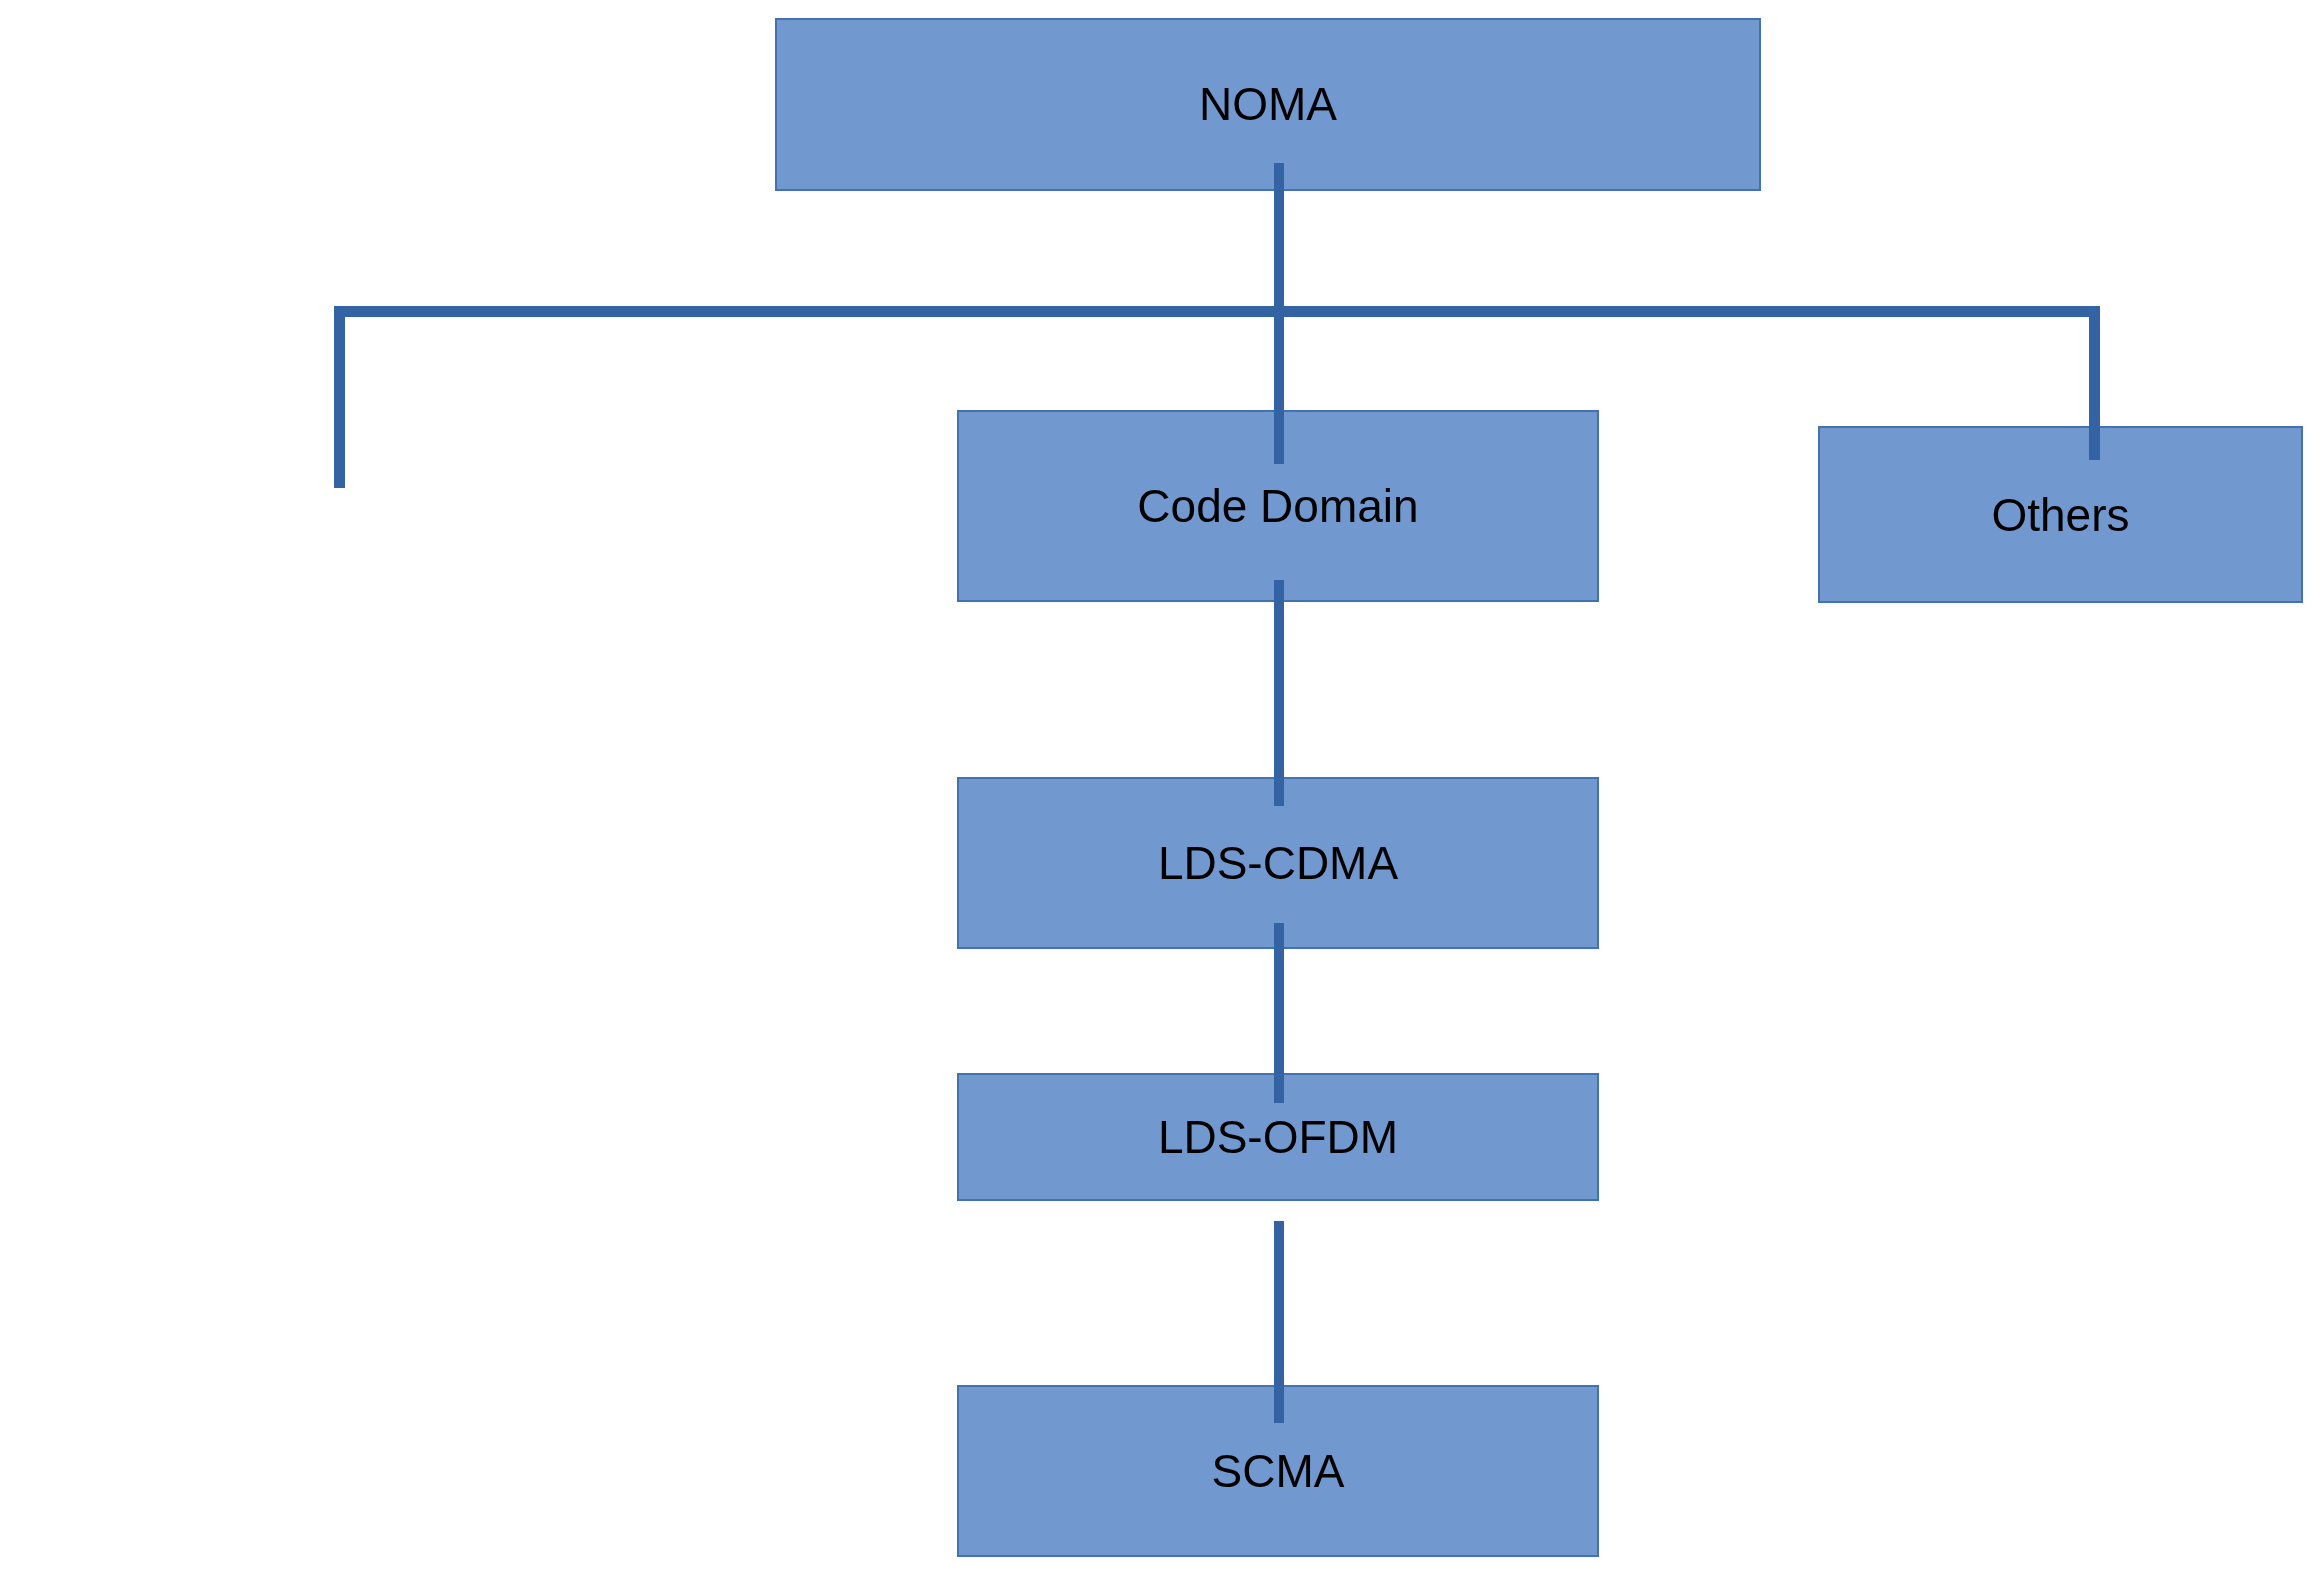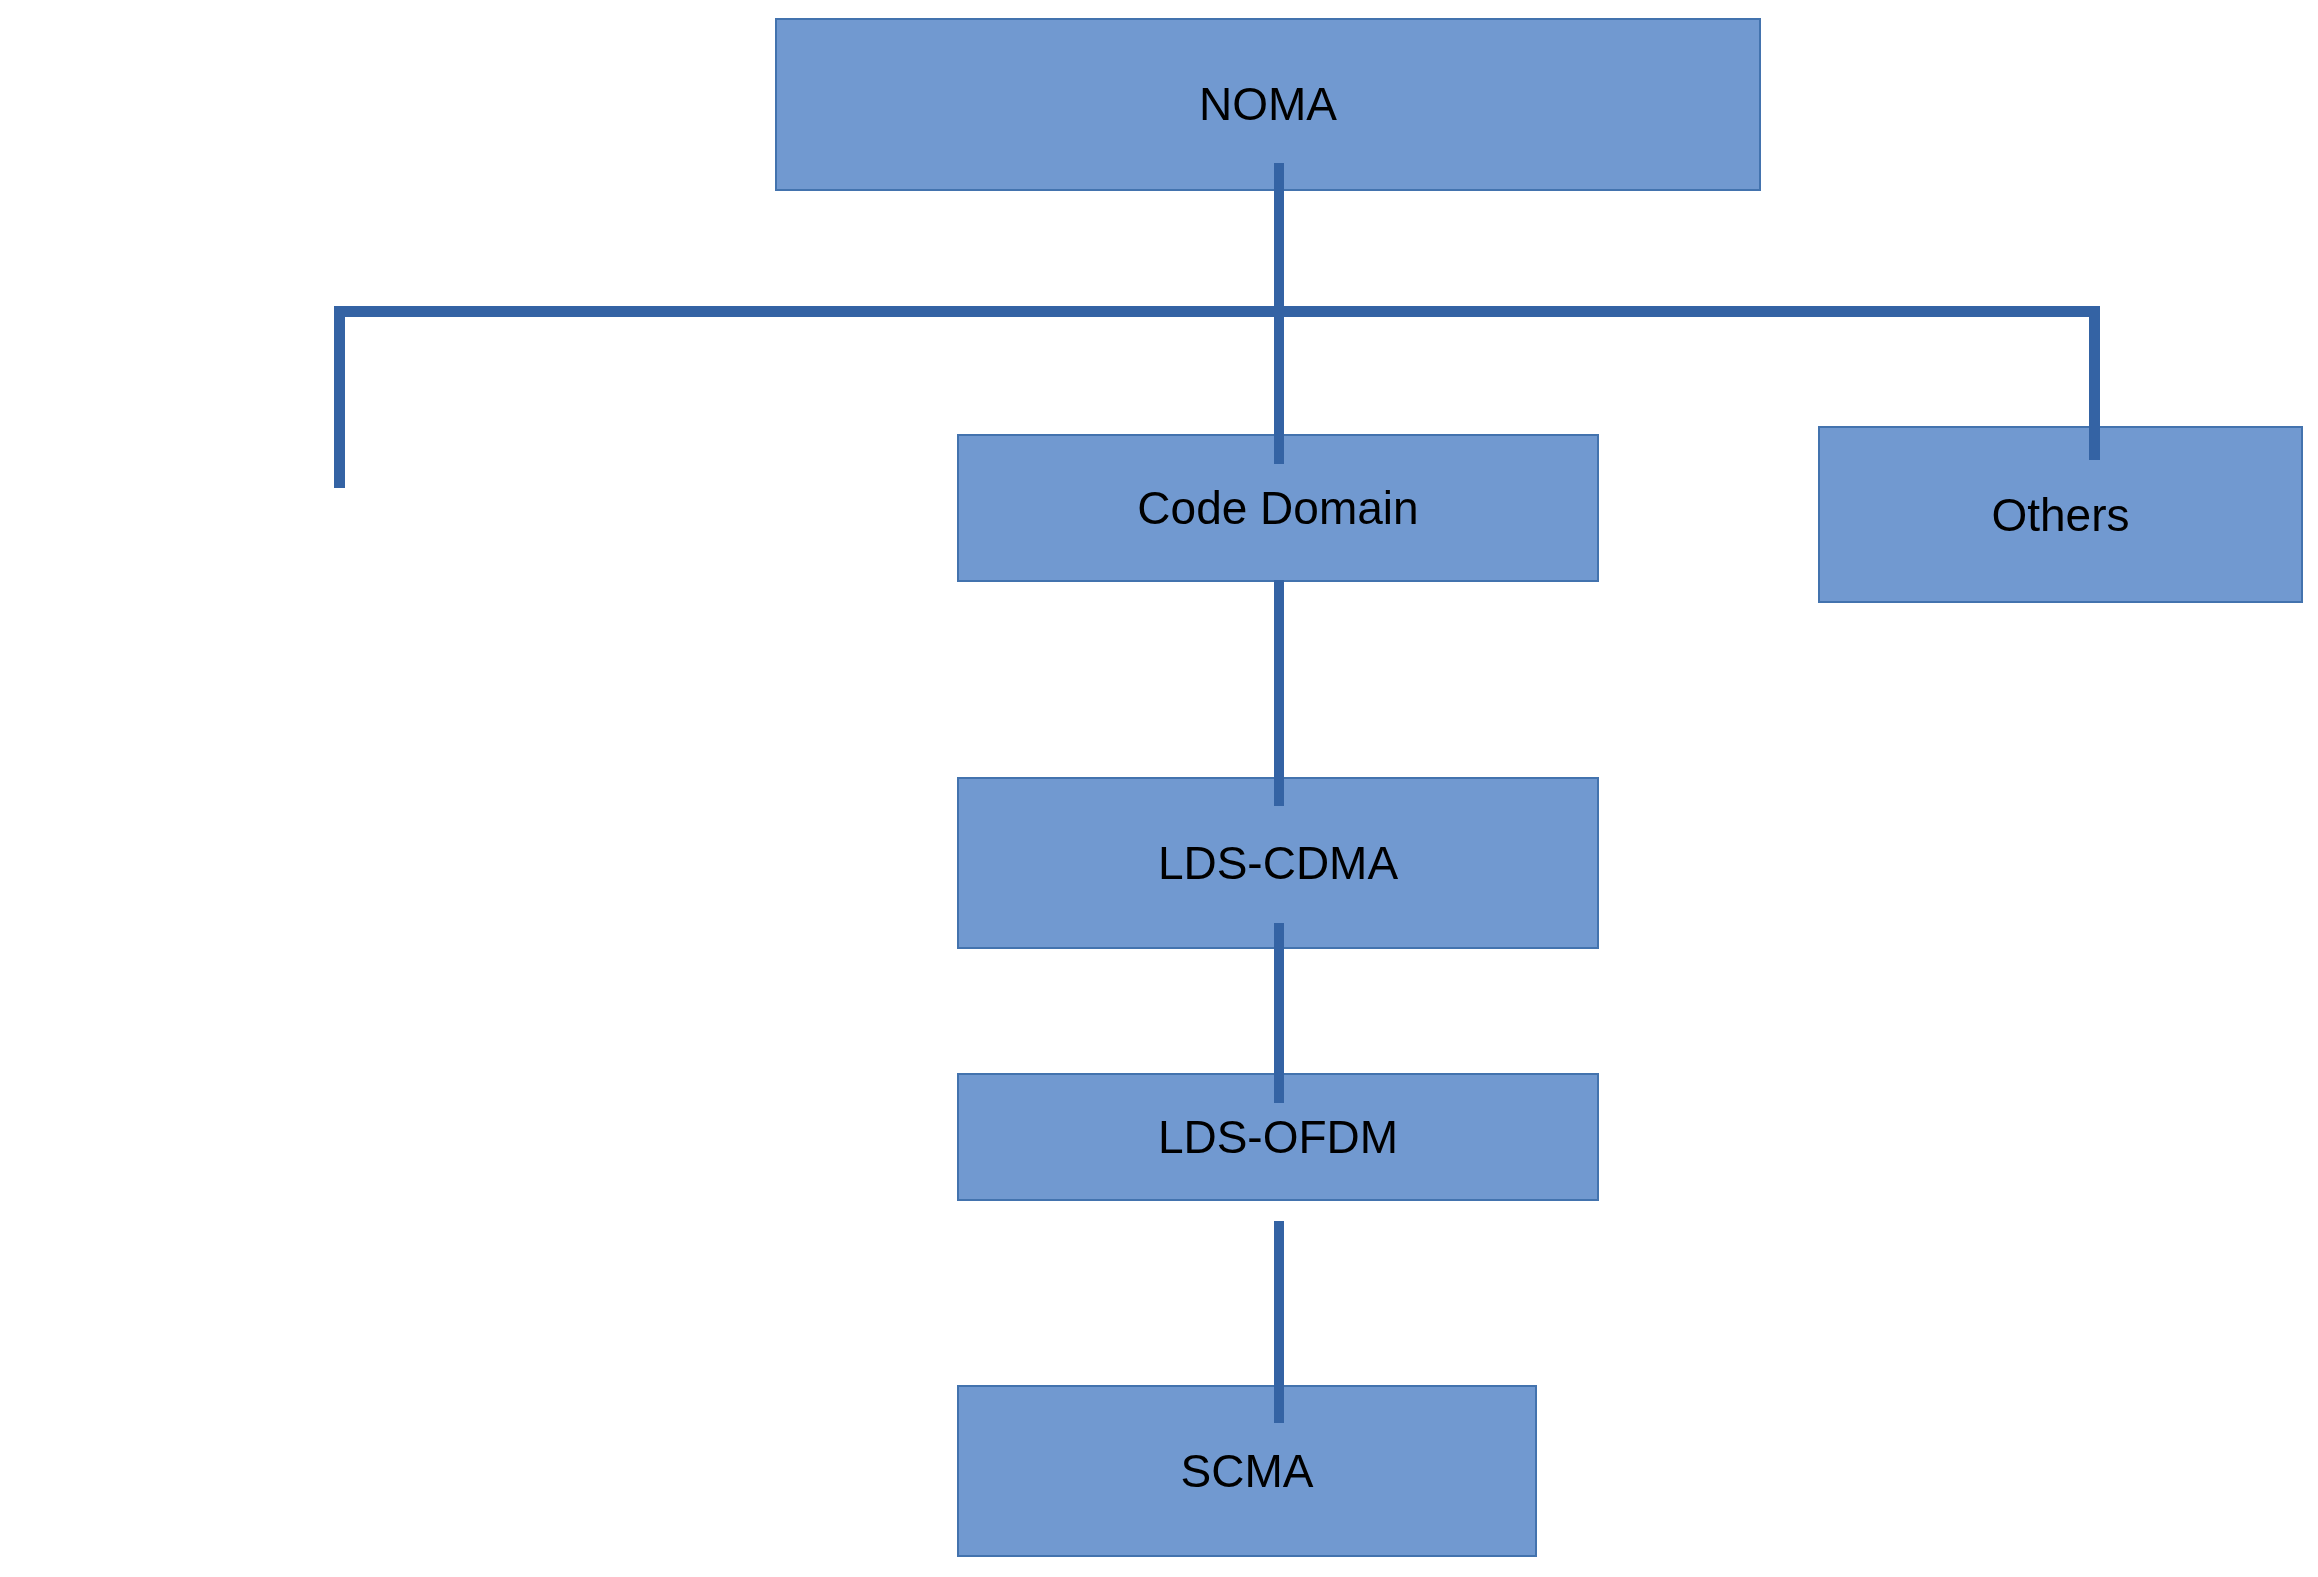--- a/index.html
+++ b/index.html
@@ -38,25 +38,25 @@
   }
   .connector {
     position: absolute;
     background: var(--connector);
     z-index: 2;
   }
 
   
   .node-noma        { left: 775px; top: 17.7px;   width: 986px; height: 173px; }
   .node-power       { left: 17.7px;   top: 463px;  width: 690px;  height: 172px; }
-  .node-code        { left: 957px; top: 434px;  width: 642px;  height: 148px; }
+  .node-code        { left: 957px; top: 410px;  width: 642px;  height: 192px; }
   .node-others      { left: 1818px; top: 426px;  width: 485px;  height: 177px; }
   .node-lds-cdma    { left: 957px; top: 777px; width: 642px;  height: 172px; text-align: center; }
   .node-lds-ofdm    { left: 957px; top: 1073px; width: 642px;  height: 128px; }
-  .node-scma        { left: 957px; top: 1385px; width: 580px;  height: 172px; text-align: center; }
+  .node-scma        { left: 957px; top: 1385px; width: 642px;  height: 172px; text-align: center; }
 
   
   .conn-noma-down     { left: 1274px; top: 163px;  width: 10px;   height: 301px; }
   .conn-hbar          { left: 334px;  top: 306px;  width: 1766px; height: 10.6px;  }
   .conn-left-drop     { left: 334px;  top: 306px;  width: 10.6px;   height: 182px; }
   .conn-right-drop    { left: 2089px; top: 306px;  width: 10.6px;   height: 154px; }
   .conn-code-cdma     { left: 1274px; top: 580px;  width: 10px;   height: 226px; }
   .conn-cdma-ofdm     { left: 1274px; top: 923px; width: 10px;   height: 180px; }
   .conn-ofdm-scma     { left: 1274px; top: 1221px; width: 10px;   height: 202px; }
 </style>

